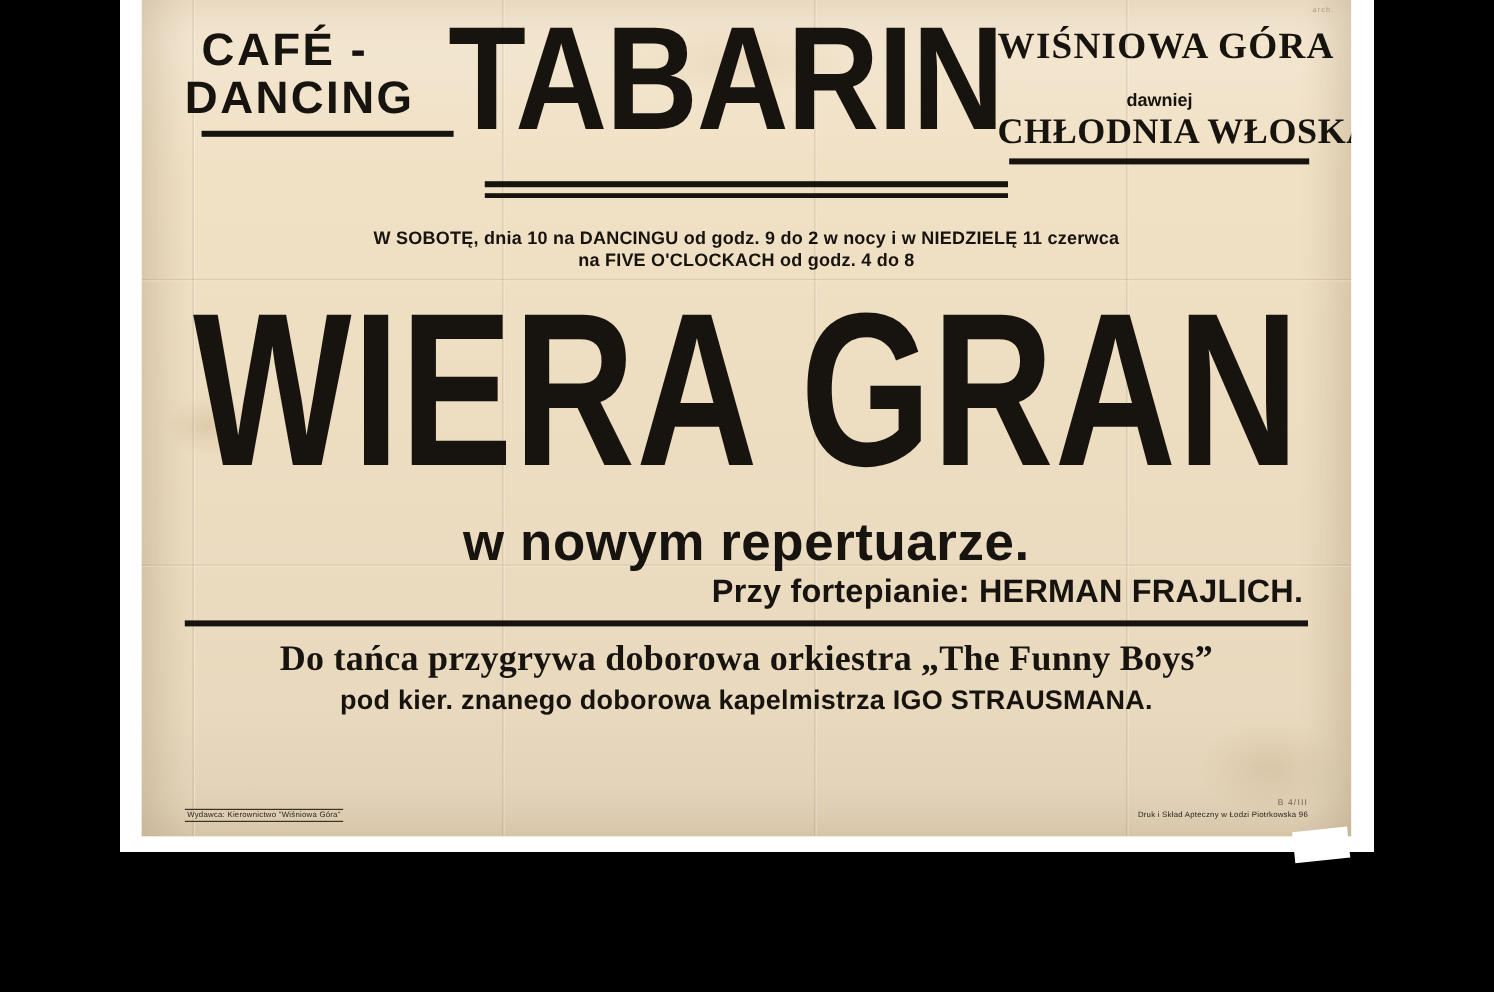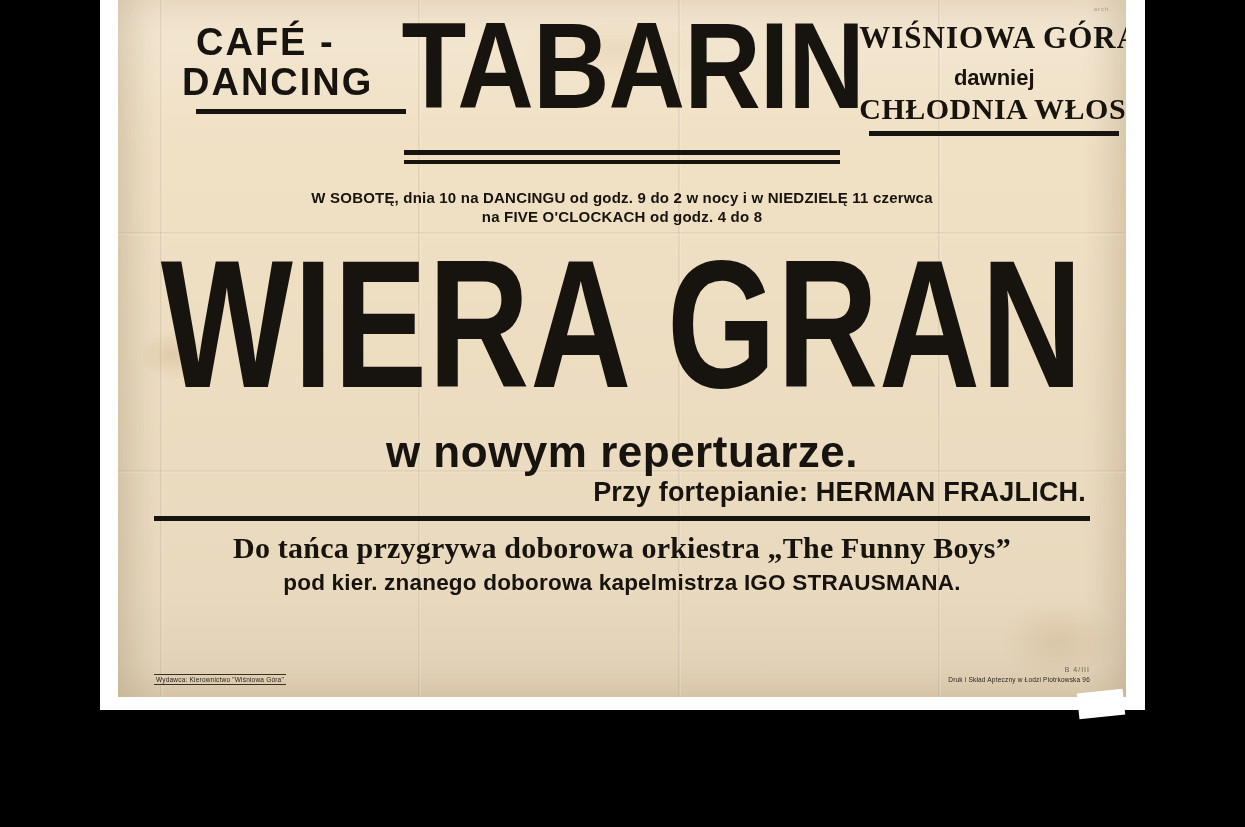--- a/index.html
+++ b/index.html
@@ -91,21 +91,20 @@
   .header {
     display: flex;
     align-items: flex-start;
     justify-content: space-between;
     padding-top: 14px;
   }
 
   .cafe-dancing {
     width: 240px;
     padding-top: 8px;
-    margin-left: 28px;
   }
   .cafe-dancing .line {
     font-family: "Liberation Sans", sans-serif;
     font-weight: bold;
     font-size: 38px;
     letter-spacing: 2px;
     line-height: 1.06;
     color: #17130e;
     white-space: nowrap;
   }
@@ -144,22 +143,22 @@
     font-family: "Liberation Serif", serif;
     font-weight: bold;
     font-size: 31px;
     letter-spacing: 1px;
     color: #17130e;
     white-space: nowrap;
   }
   .venue .v2 {
     font-family: "Liberation Sans", sans-serif;
     font-weight: bold;
-    font-size: 22px;
-    margin-top: 9px;
+    font-size: 15px;
+    margin-top: 19px;
     color: #17130e;
   }
   .venue .v3 {
     font-family: "Liberation Serif", serif;
     font-weight: bold;
     font-size: 30px;
     letter-spacing: 0.5px;
     color: #17130e;
     white-space: nowrap;
     margin-top: 1px;

